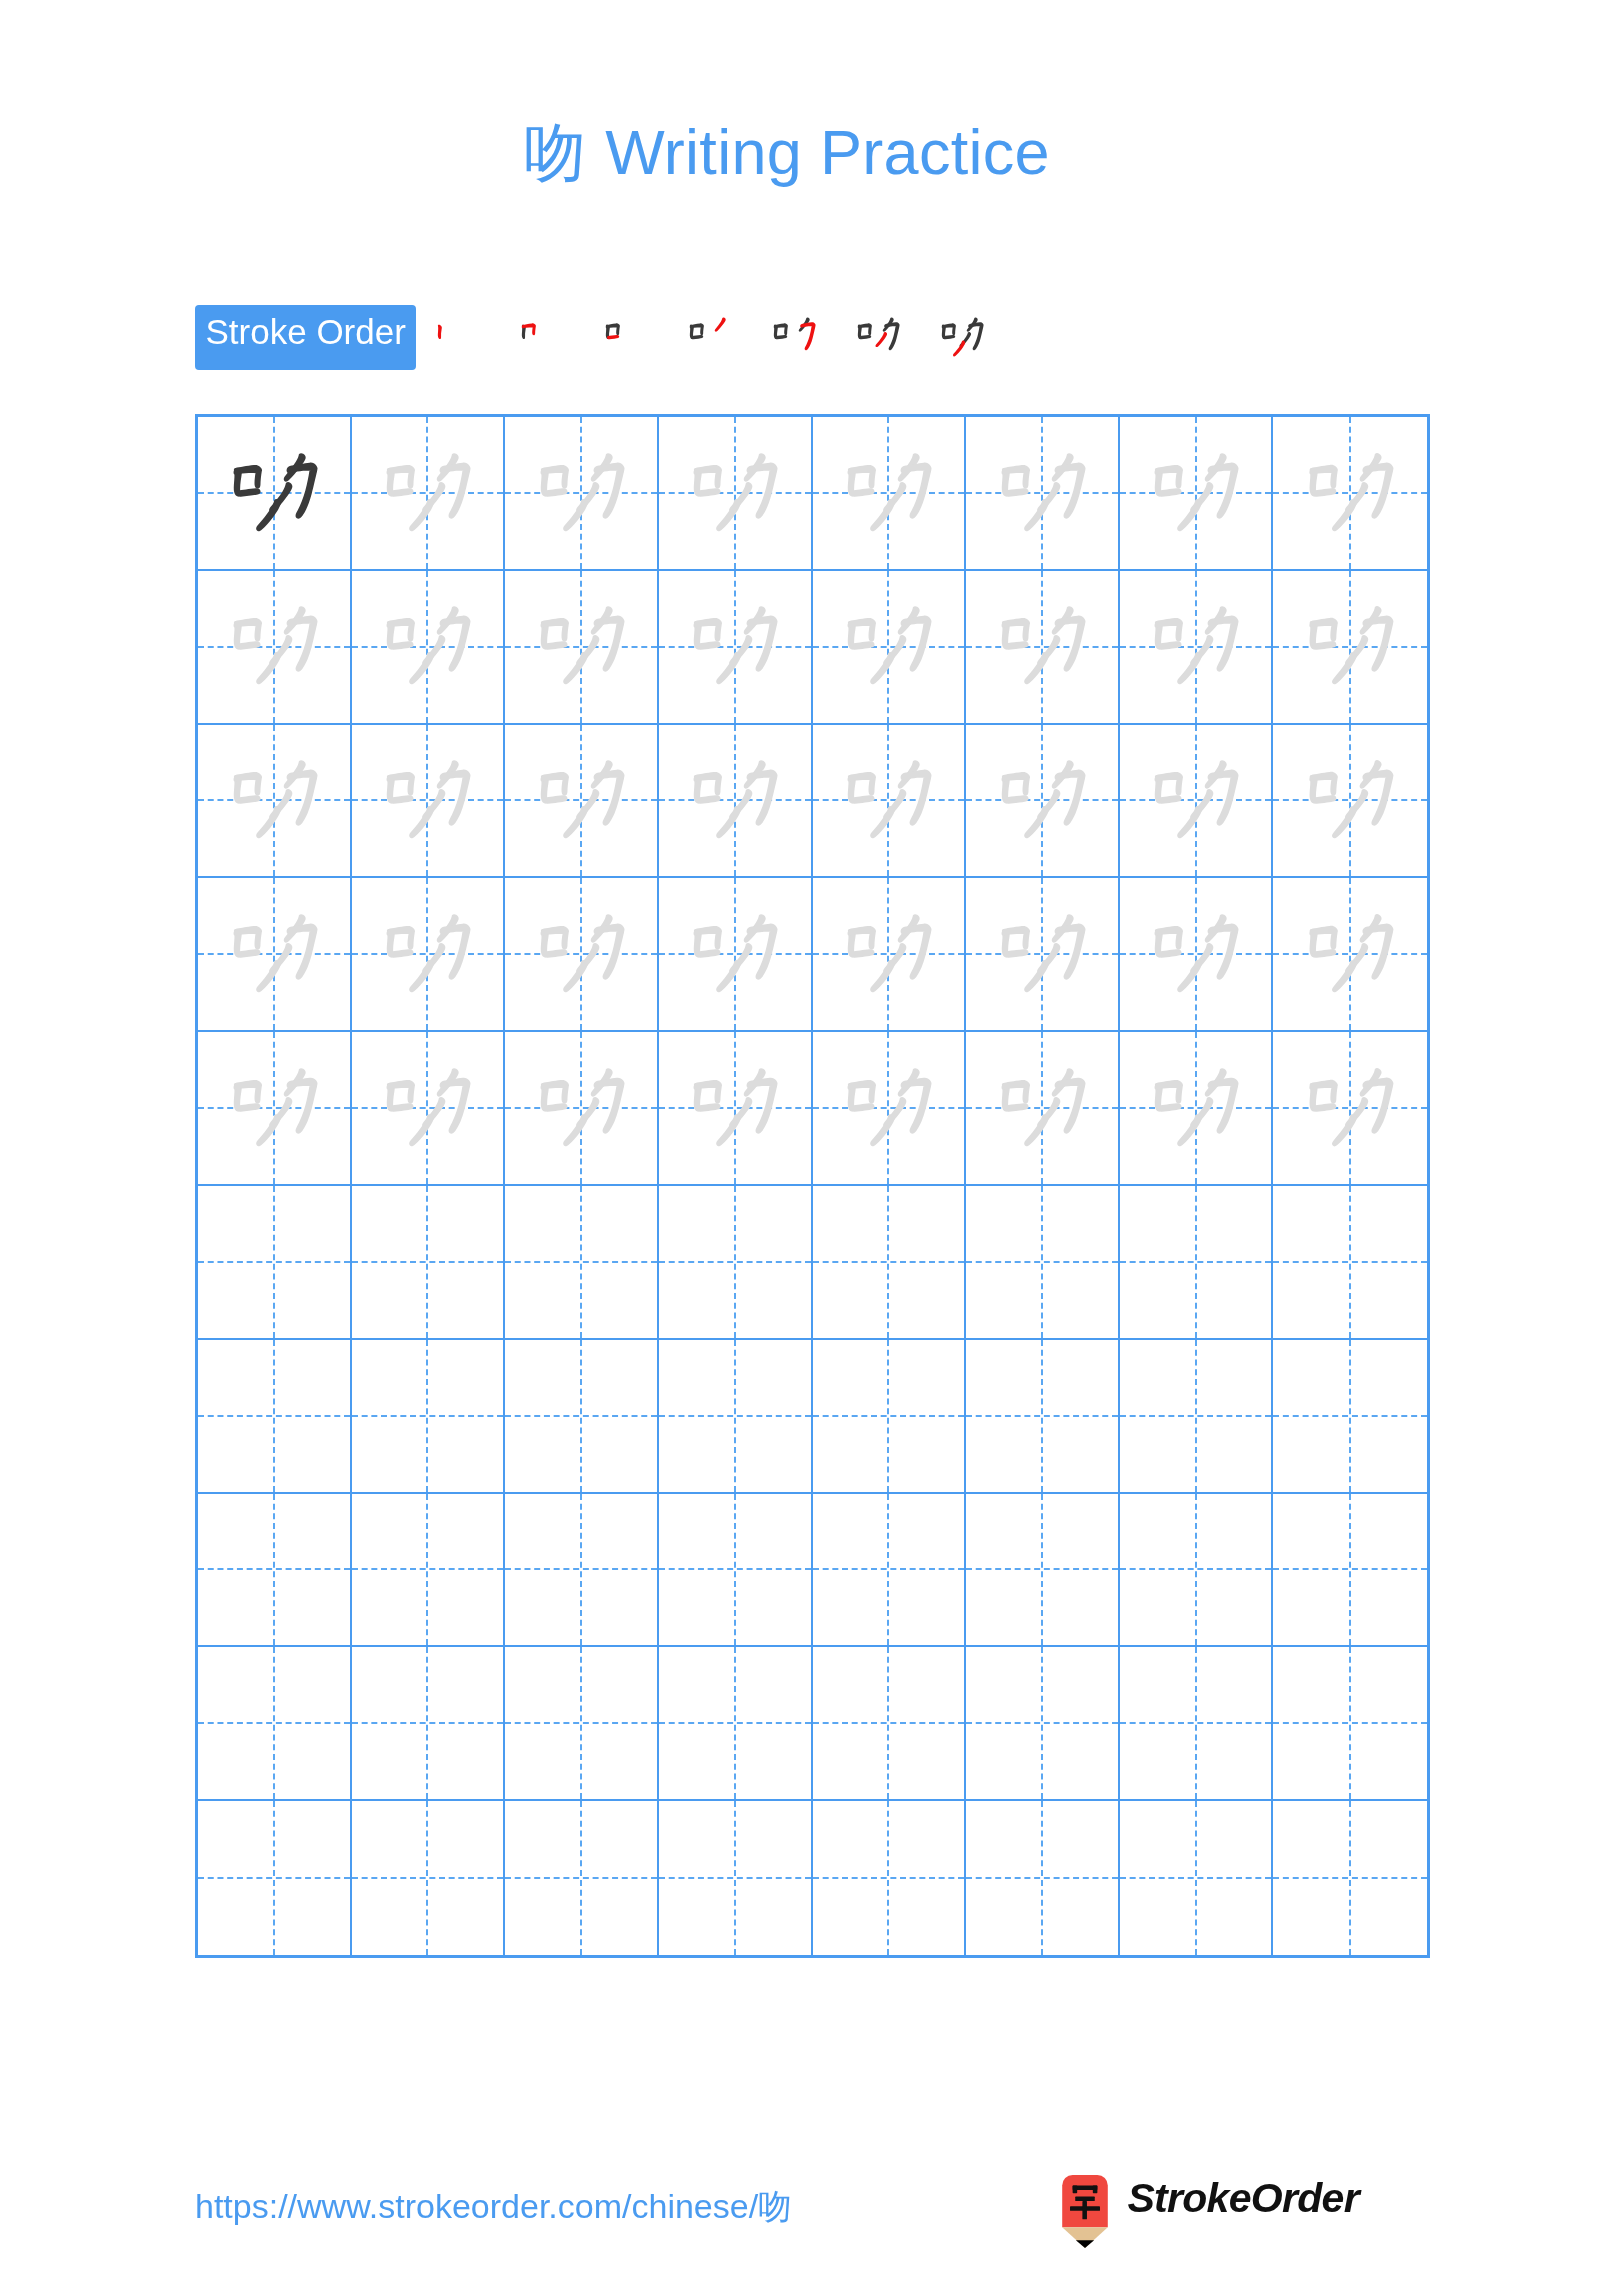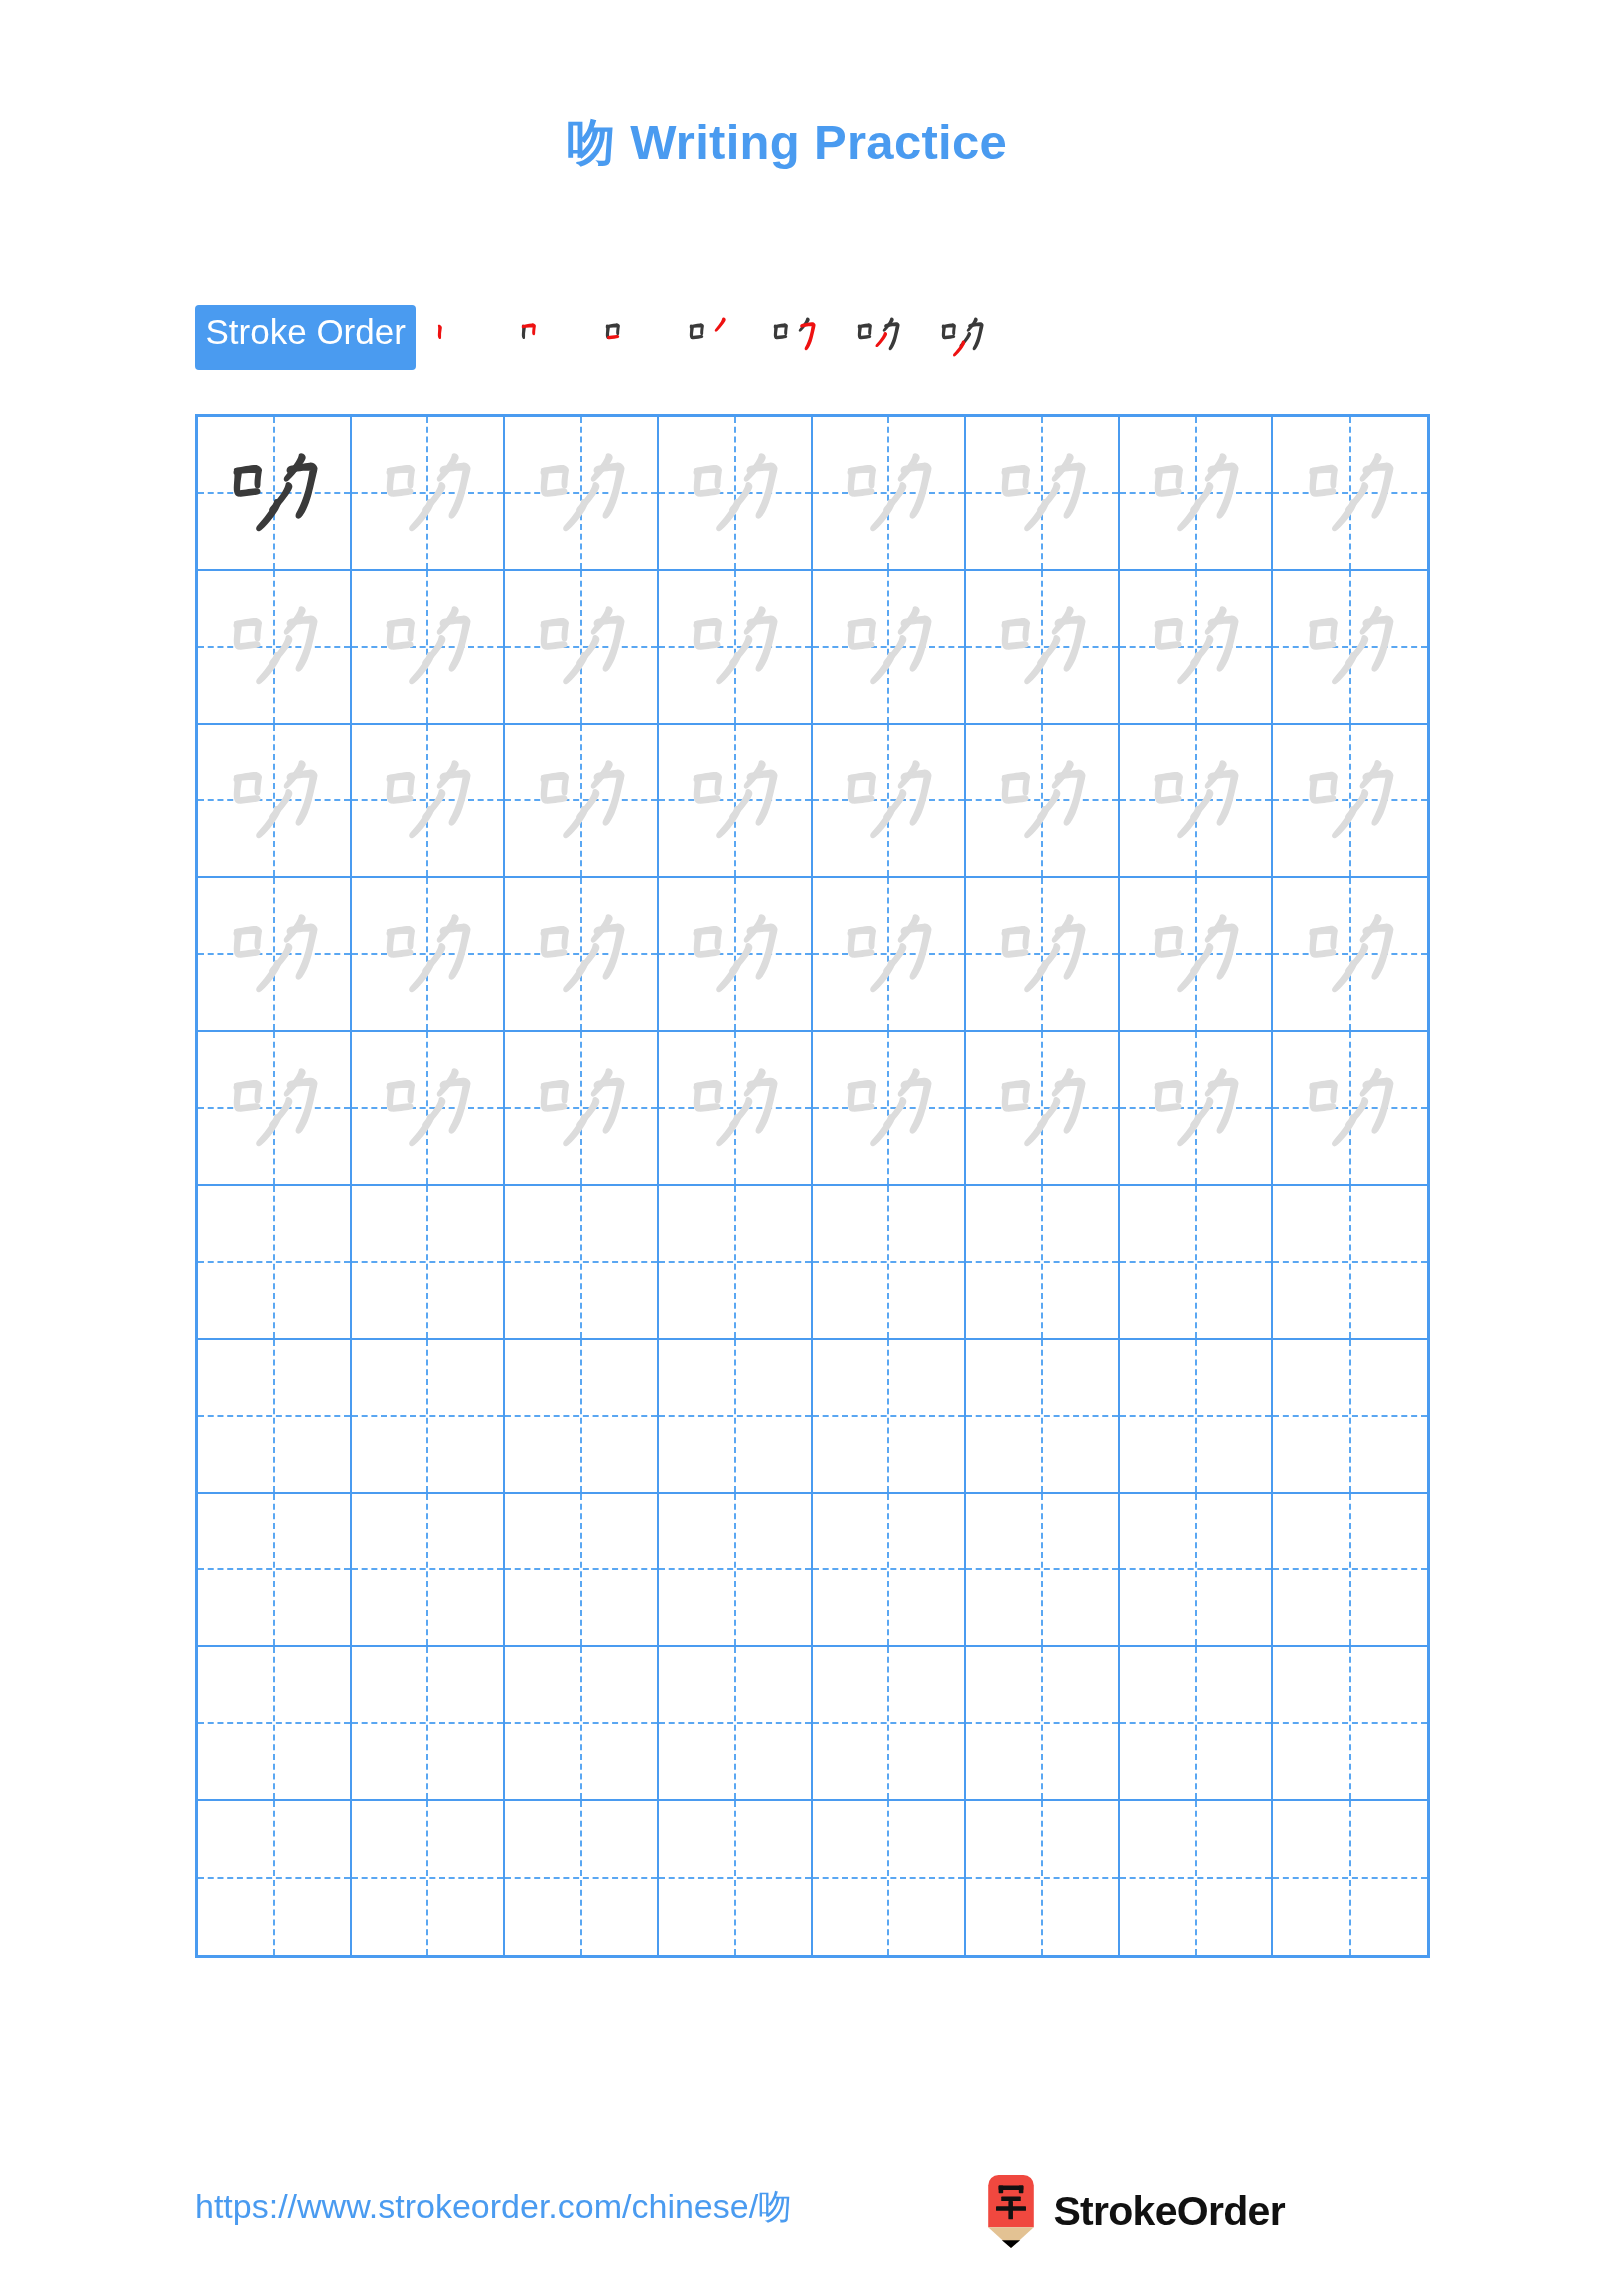--- a/index.html
+++ b/index.html
@@ -15,22 +15,22 @@
     overflow: hidden;
   }
 
   
   .title {
     position: absolute;
     top: 110px;
     left: 0;
     width: 1574px;
     text-align: center;
-    font-size: 49px;
-    font-weight: 700;
+    font-size: 63px;
+    font-weight: 400;
     color: #4a9bf0;
     letter-spacing: 0.3px;
     white-space: nowrap;
   }
 
   
   .stroke-order-row {
     position: absolute;
     top: 305px;
     left: 195px;
@@ -140,25 +140,26 @@
     position: absolute;
     left: 195px;
     top: 5.2px;
     font-size: 34px;
     color: #4a9bf0;
     white-space: nowrap;
     text-decoration: none;
   }
   .brand {
     position: absolute;
-    left: 983px;
+    left: 1057px;
     top: -3.9px;
     display: flex;
-    align-items: center;
+    align-items: flex-start;
     gap: 14.4px;
+    font-style: italic;
   }
   .brand-logo {
     width: 56px;
     height: 73px;
     display: block;
   }
   .brand-name {
     font-size: 41px;
     font-weight: bold;
     color: #111111;

